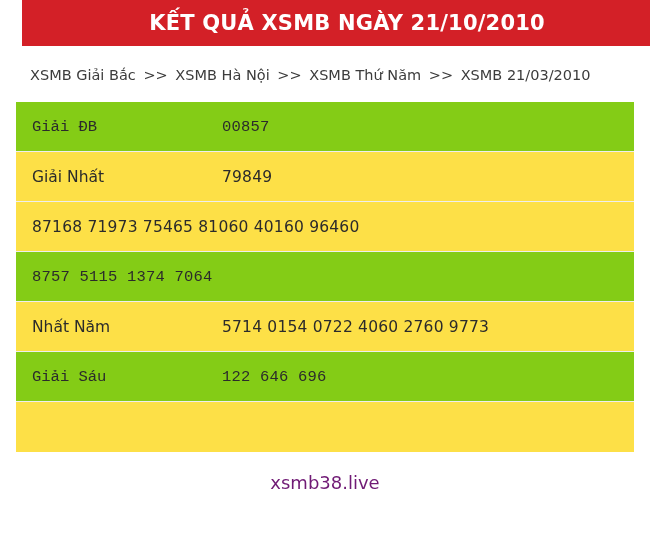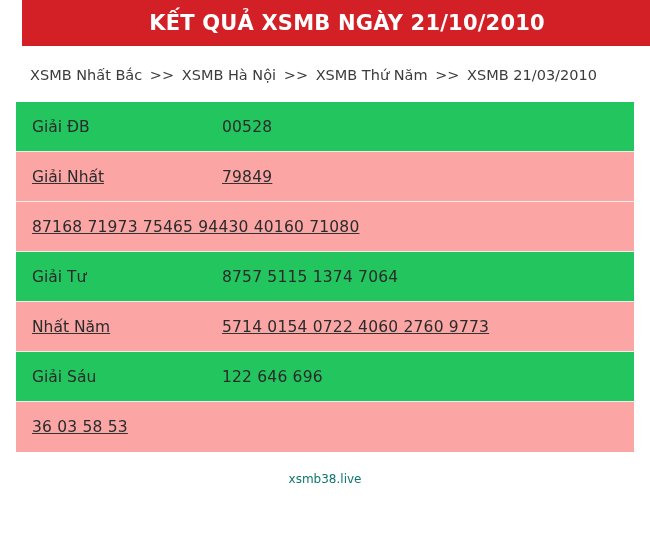--- a/index.html
+++ b/index.html
@@ -56,25 +56,25 @@
   }
   .row {
     display: flex;
     align-items: center;
     height: 50px;
     box-sizing: border-box;
     padding: 0 0 0 16px;
     border-bottom: 1px solid #eeeeee;
   }
   .row.odd {
-    background: #22c55e;
+    background: #84cc16;
+    font-family: Liberation Mono, monospace;
   }
   .row.even {
-    background: #fca5a5;
-    text-decoration: underline;
+    background: #fde047;
   }
   .row:last-child {
     border-bottom: none;
   }
   .prize-label {
     width: 190px;
     flex: 0 0 190px;
     font-size: 15.5px;
     color: #2b2b2b;
   }
@@ -84,77 +84,75 @@
     letter-spacing: 0.2px;
   }
   .footer {
     flex: 1;
     display: flex;
     align-items: flex-start;
     justify-content: center;
     padding-top: 20px;
   }
   .footer-text {
-    font-size: 12px;
-    color: #0f766e;
+    font-size: 18px;
+    color: #701a75;
   }
 </style>
 </head>
 <body>
 
 <div class="page">
 
   <div class="header-bar">
     <div class="header-title">KẾT QUẢ XSMB NGÀY 21/10/2010</div>
   </div>
 
   <div class="breadcrumb">
-    <span>XSMB Nhất Bắc</span>
+    <span>XSMB Giải Bắc</span>
     <span class="sep">&gt;&gt;</span>
     <span>XSMB Hà Nội</span>
     <span class="sep">&gt;&gt;</span>
     <span>XSMB Thứ Năm</span>
     <span class="sep">&gt;&gt;</span>
     <span>XSMB 21/03/2010</span>
   </div>
 
   <div class="results">
 
     <div class="row odd">
       <div class="prize-label">Giải ĐB</div>
-      <div class="prize-values">00528</div>
+      <div class="prize-values">00857</div>
     </div>
 
     <div class="row even">
       <div class="prize-label">Giải Nhất</div>
       <div class="prize-values">79849</div>
     </div>
 
 
     <div class="row even">
-      <div class="prize-values">87168 71973 75465 94430 40160 71080</div>
+      <div class="prize-values">87168 71973 75465 81060 40160 96460</div>
     </div>
 
     <div class="row odd">
-      <div class="prize-label">Giải Tư</div>
       <div class="prize-values">8757 5115 1374 7064</div>
     </div>
 
     <div class="row even">
       <div class="prize-label">Nhất Năm</div>
       <div class="prize-values">5714 0154 0722 4060 2760 9773</div>
     </div>
 
     <div class="row odd">
       <div class="prize-label">Giải Sáu</div>
       <div class="prize-values">122 646 696</div>
     </div>
 
     <div class="row even">
-      <div class="prize-values">36 03 58 53</div>
     </div>
 
   </div>
 
   <div class="footer">
     <div class="footer-text">xsmb38.live</div>
   </div>
 
 </div>
 

